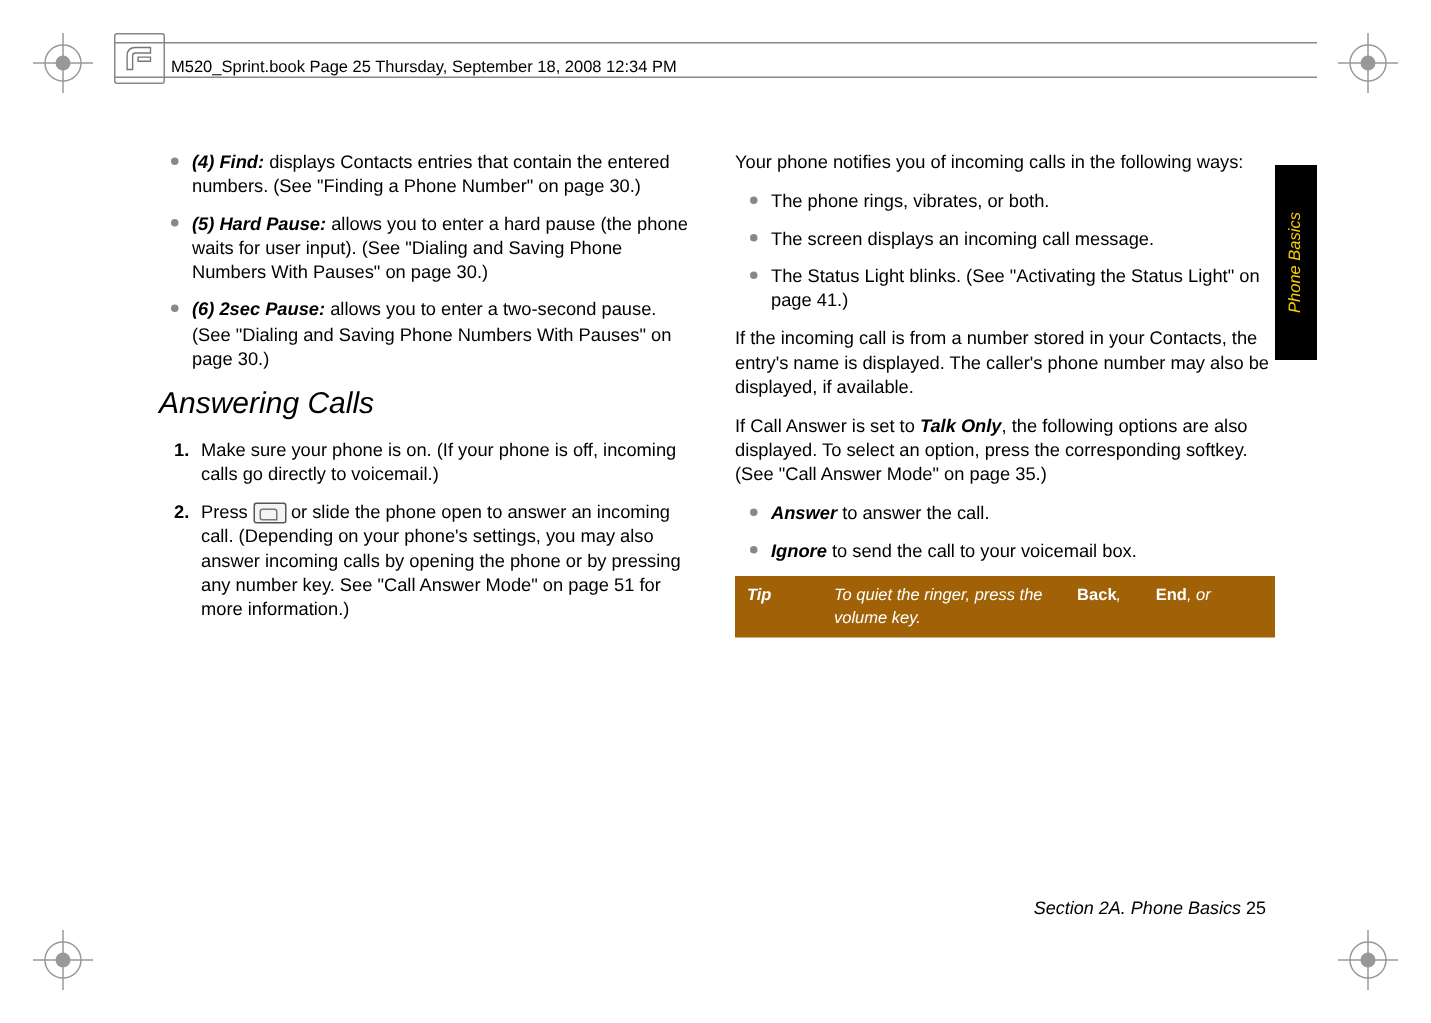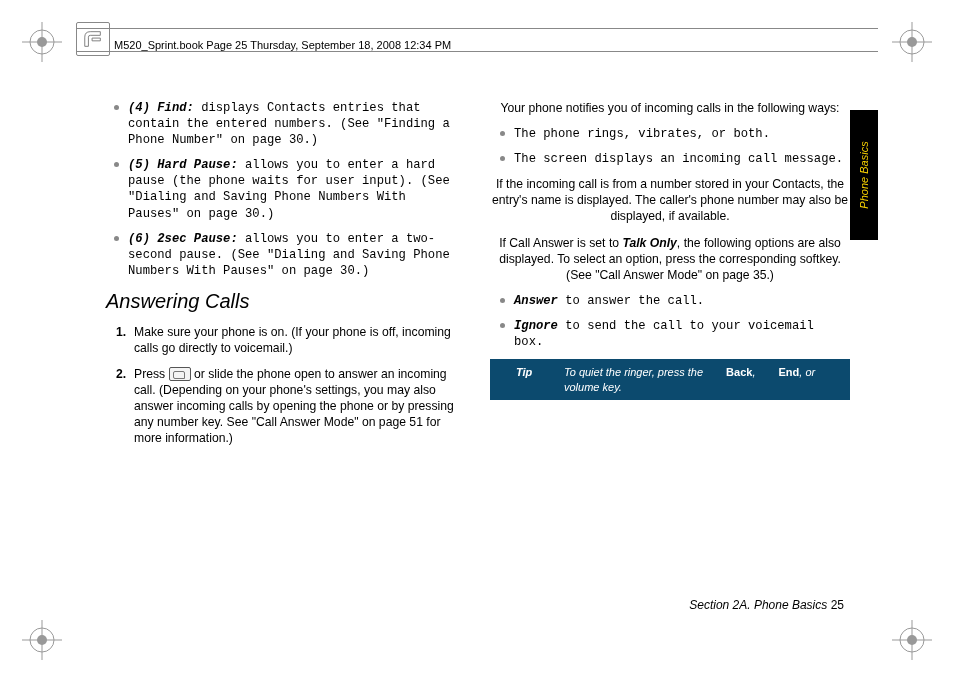--- a/index.html
+++ b/index.html
@@ -89,21 +89,20 @@
   }
   .col {
     width: 360px;
   }
 
   .bullet-list { }
   .bullet-item {
     position: relative;
     padding-left: 24px;
     margin-bottom: 9px;
-    font-family: Liberation Mono, monospace;
   }
   .bullet-item::before {
     content: "";
     position: absolute;
     left: 10px;
     top: 5px;
     width: 5px;
     height: 5px;
     border-radius: 50%;
     background: #888;
@@ -144,30 +143,30 @@
   }
   .inline-icon::after{
     content:"";
     position:absolute;
     left:3px; top:3px;
     width:10px; height:6px;
     border:1px solid #777;
     border-radius:2px 2px 0 2px;
   }
 
-  .para { margin-bottom: 10px; text-align: center; }
+  .para { margin-bottom: 10px; }
 
   .tip-box {
-    background: #0c4a6e;
+    background: #a16207;
     color: #fff;
     font-style: italic;
     font-size: 11px;
-    padding: 6px 26px;
-    display: flex;
-    gap: 24px;
+    padding: 6px 8px;
+    display: flex;
+    gap: 34px;
     margin-top: 6px;
   }
   .tip-label { font-weight: bold; width: 24px; flex-shrink:0;}
   .tip-text b { font-style: normal; font-weight: bold; margin-left: 20px; }
 
   
   .footer {
     position: absolute;
     bottom: 70px;
     right: 110px;
@@ -246,20 +245,21 @@
       <li><span>Make sure your phone is on. (If your phone is off, incoming calls go directly to voicemail.)</span></li>
       <li><span id="step2">Press <span class="inline-icon"></span> or slide the phone open to answer an incoming call. (Depending on your phone's settings, you may also answer incoming calls by opening the phone or by pressing any number key. See "Call Answer Mode" on page 51 for more information.)</span></li>
     </ol>
   </div>
 
   <div class="col">
     <div class="para">Your phone notifies you of incoming calls in the following ways:</div>
     <div class="bullet-list">
       <div class="bullet-item"><span>The phone rings, vibrates, or both.</span></div>
       <div class="bullet-item"><span>The screen displays an incoming call message.</span></div>
+      <div class="bullet-item"><span>The Status Light blinks. (See "Activating the Status Light" on page 41.)</span></div>
     </div>
     <div class="para">If the incoming call is from a number stored in your Contacts, the entry's name is displayed. The caller's phone number may also be displayed, if available.</div>
     <div class="para">
       <span>If Call Answer is set to </span><span class="bold-label">Talk Only</span><span>, the following options are also displayed. To select an option, press the corresponding softkey. (See "Call Answer Mode" on page 35.)</span>
     </div>
     <div class="bullet-list">
       <div class="bullet-item"><span class="bold-label">Answer</span><span> to answer the call.</span></div>
       <div class="bullet-item"><span class="bold-label">Ignore</span><span> to send the call to your voicemail box.</span></div>
     </div>
     <div class="tip-box">

